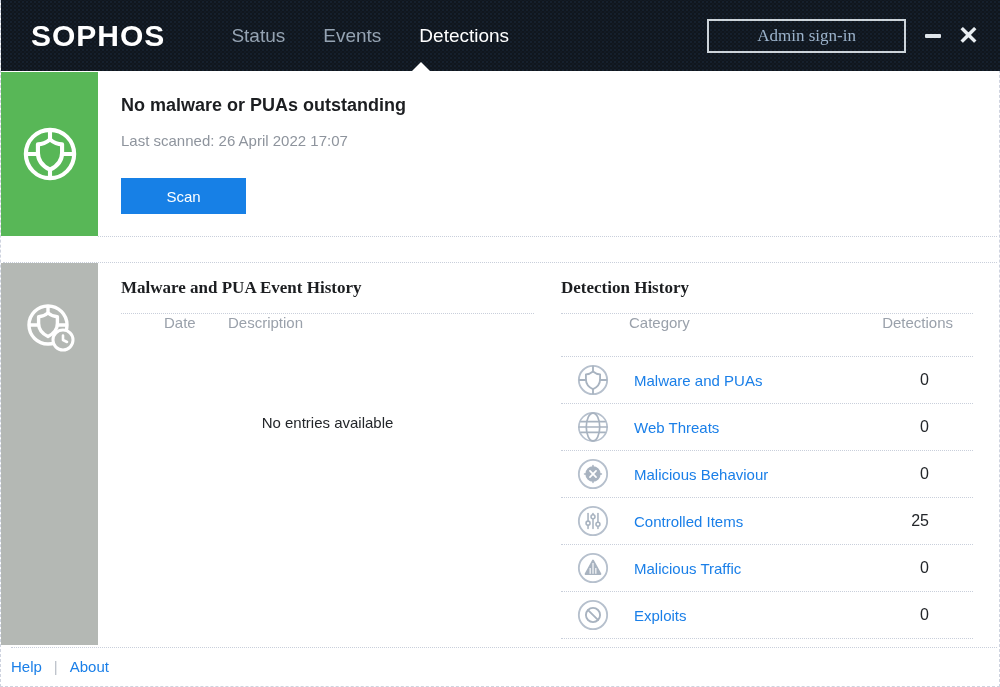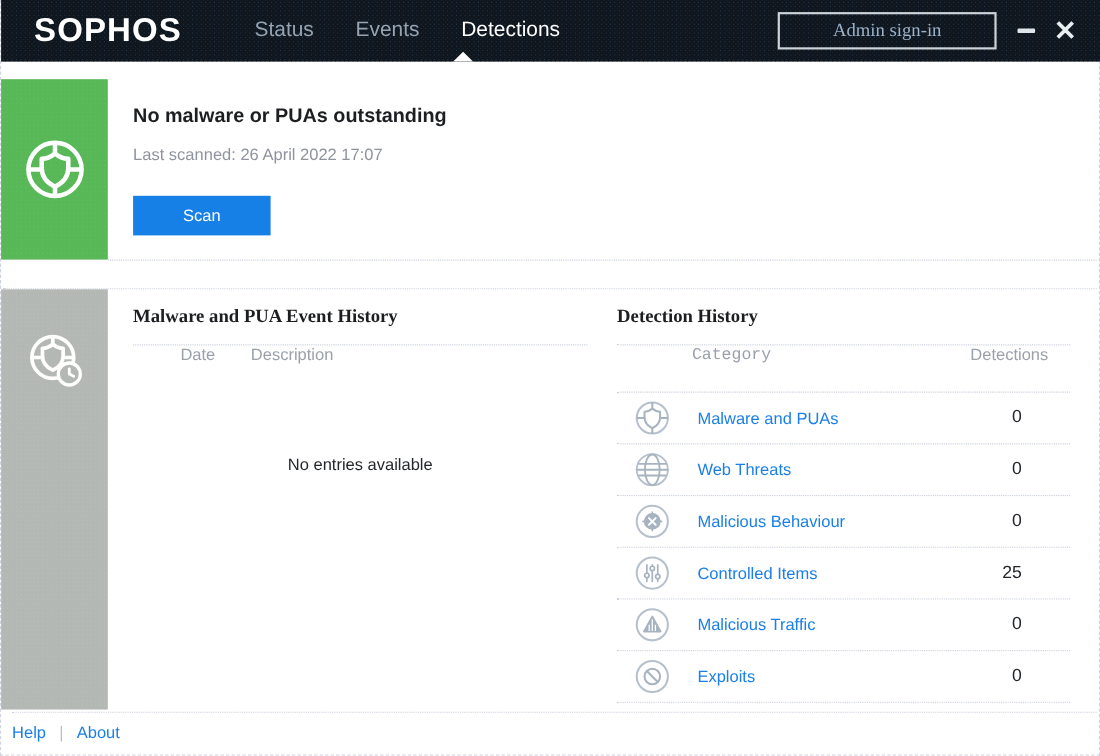--- a/index.html
+++ b/index.html
@@ -13,21 +13,21 @@
   }
   .window {
     position:absolute; inset:0;
     border-left:1px dashed #cfd4e0;
     border-right:1px dashed #cfd4e0;
     border-bottom:1px dashed #cfd4e0;
   }
 
   
   .header {
-    position:absolute; left:0; top:0; width:1000px; height:56px;
+    position:absolute; left:0; top:0; width:1000px; height:71px;
     background-color:#10161d;
     background-image:
       radial-gradient(#27405c 22%, transparent 26%),
       radial-gradient(#1b2a3a 22%, transparent 26%);
     background-size:4px 4px;
     background-position:0 0, 2px 2px;
     display:flex; align-items:center;
   }
   .logo {
     margin-left:30px;
@@ -105,21 +105,21 @@
   .panel { position:absolute; top:278px; }
   .panel-events { left:120px; width:413px; }
   .panel-detections { left:560px; width:412px; }
   .panel-title { font-size:17px; font-weight:700; color:#1c1e21; padding-bottom:15px;font-family:Liberation Serif, serif; }
   .panel-rule { border-top:1px dotted #c9cfdb; }
   .thead { display:flex; color:#9aa1ab; font-size:15px; height:42px; align-items:flex-start; }
   .col-date { padding-left:43px; width:107px; }
   .col-desc { }
   .empty-msg { text-align:center; margin-top:58px; font-size:15px; color:#23262a; }
 
-  .col-category { padding-left:68px; flex:1;font-family:Liberation Mono, monospace; }
+  .col-category { padding-left:68px; flex:1; }
   .col-detections { padding-right:20px; text-align:right; }
   .drow {
     display:flex; align-items:center; height:47px;
     border-top:1px dotted #c9cfdb; cursor:pointer;
   }
   .drow-icon { width:34px; height:34px; margin-left:15px; flex:none; }
   .drow-label { margin-left:24px; flex:1; font-size:15px; color:#1a7fe8; }
   .drow-count { padding-right:44px; font-size:16px; color:#23262a; }
   .tbl-end { border-top:1px dotted #c9cfdb; }
 

